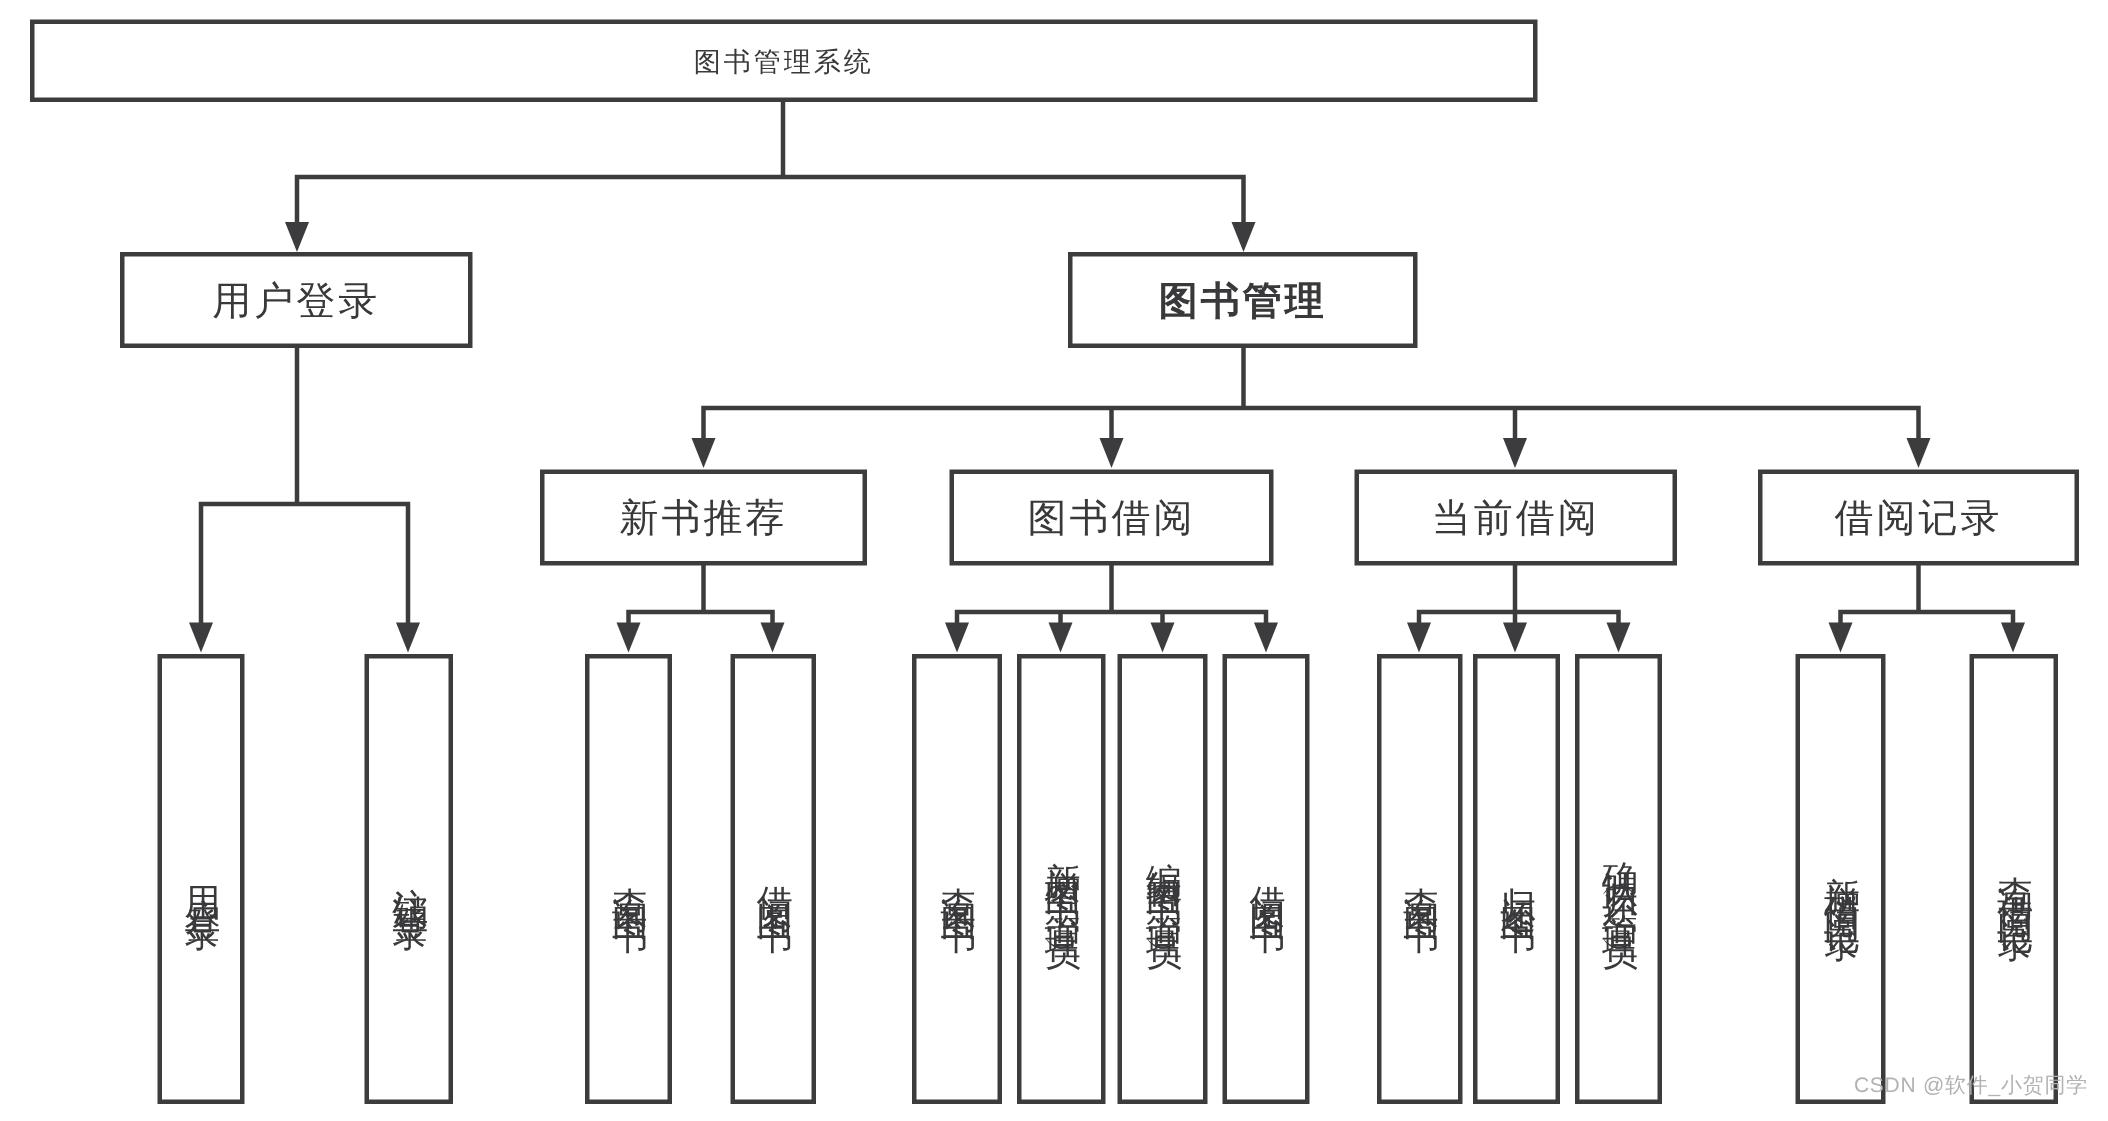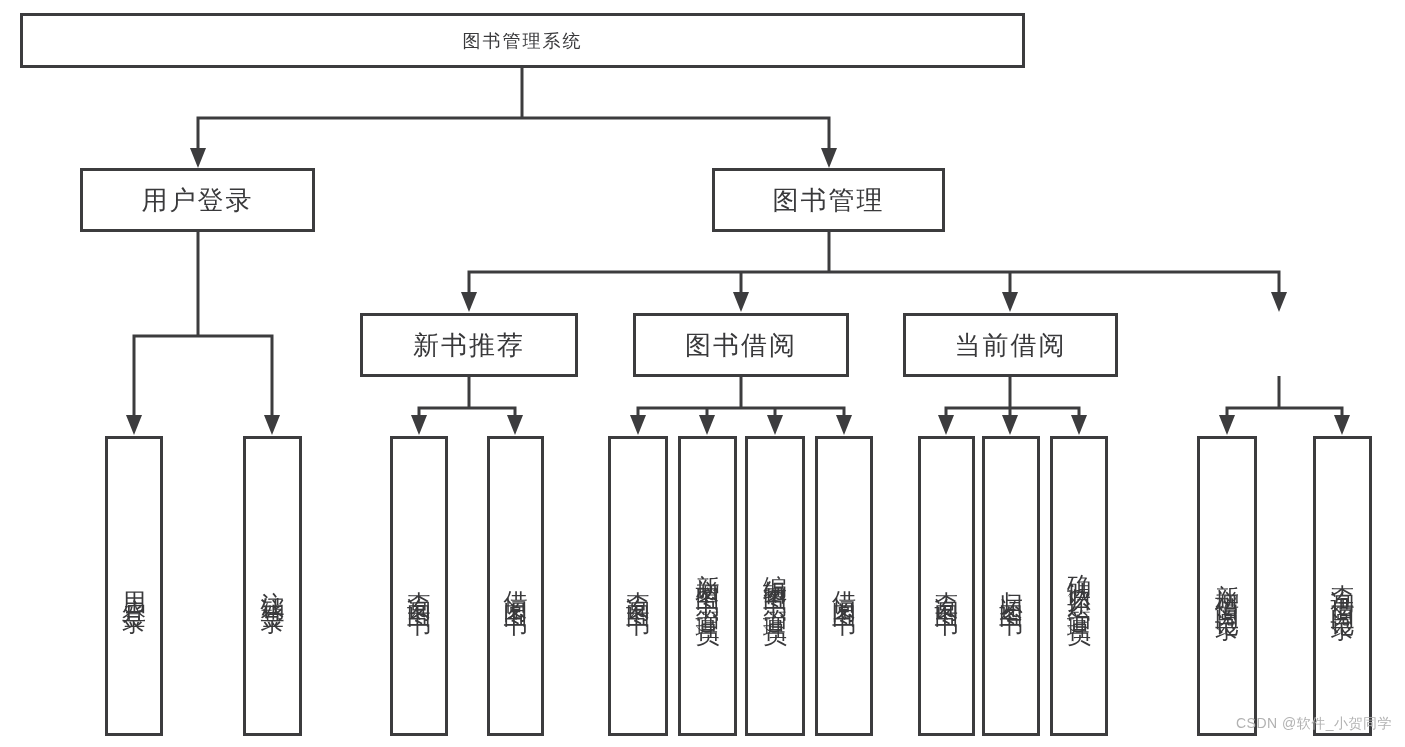--- a/index.html
+++ b/index.html
@@ -67,21 +67,21 @@
     text-orientation: mixed;
     font-size: 24px;
     letter-spacing: 7px;
     line-height: 1;
     white-space: nowrap;
   }
 
   
   #root        { left: 20px;   top: 13px;  width: 1005px; height: 55px; }
   #n-login     { left: 80px;   top: 168px; width: 235px;  height: 64px; }
-  #n-bookmgmt  { left: 712px;  top: 168px; width: 233px;  height: 64px; }
+  #n-bookmgmt  { left: 712px;  top: 168px; width: 233px;  height: 64px; font-weight: bold; }
   #n-newbooks  { left: 360px;  top: 313px; width: 218px;  height: 64px; align-items: center; }
   #n-borrow    { left: 633px;  top: 313px; width: 216px;  height: 64px; }
   #n-current   { left: 903px;  top: 313px; width: 215px;  height: 64px; }
   #n-records   { left: 1172px; top: 313px; width: 214px;  height: 64px; }
 
   #l-login     { left: 105px;  width: 58px; }
   #l-logout    { left: 243px;  width: 59px; }
   #l-nb-query  { left: 390px;  width: 58px; }
   #l-nb-borrow { left: 487px;  width: 57px; }
   #l-bb-query  { left: 608px;  width: 60px; }
@@ -179,20 +179,23 @@
 
   <div class="node" id="n-newbooks">
     <span>新书推荐</span>
   </div>
   <div class="node" id="n-borrow">
     <span>图书借阅</span>
   </div>
   <div class="node" id="n-current">
     <span>当前借阅</span>
   </div>
+  <div class="node" id="n-records">
+    <span>借阅记录</span>
+  </div>
 
   <div class="leaf" id="l-login">
     <span class="vtext">用户登录</span>
   </div>
   <div class="leaf" id="l-logout">
     <span class="vtext">注销登录</span>
   </div>
 
   <div class="leaf" id="l-nb-query">
     <span class="vtext">查询图书</span>

